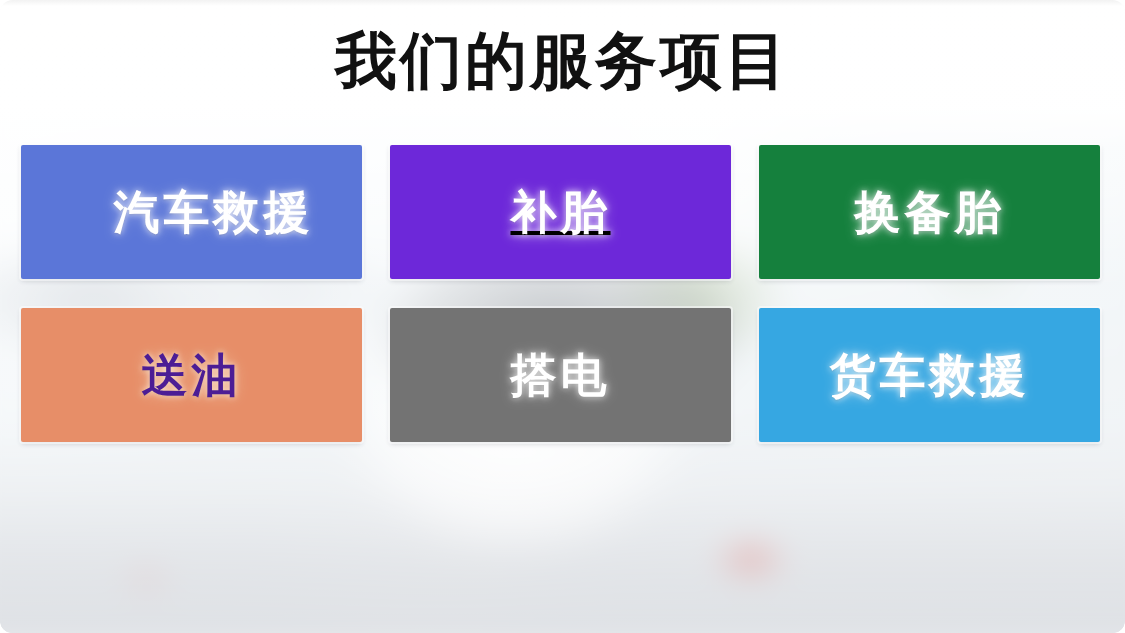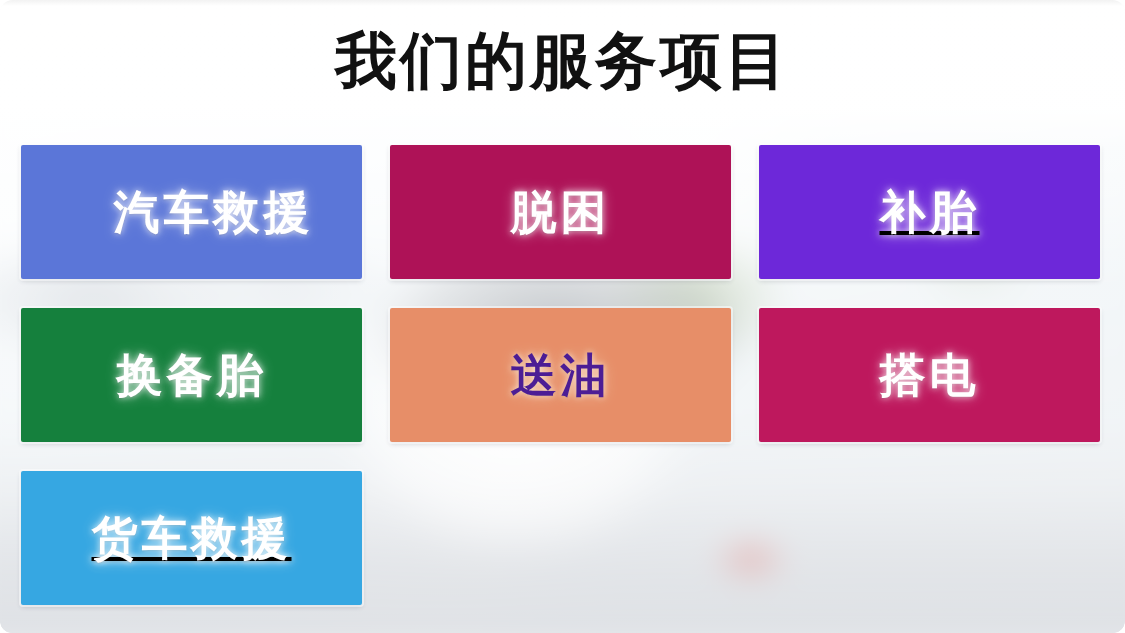--- a/index.html
+++ b/index.html
@@ -138,33 +138,30 @@
   <div id="bg-white-wash"></div>
   <div id="bg-top-rule"></div>
 
   <h1 id="title">我们的服务项目</h1>
 
   <div id="tile-grid">
 
   <div class="tile" style="background: rgb(91, 118, 216); padding-left: 44px;">
         <span class="tile-label">汽车救援</span>
       </div>
-      <div class="tile" style="background: rgb(174, 18, 87);">
-        <span class="tile-label">脱困</span>
-      </div>
       <div class="tile" style="background: #6d28d9; text-decoration: underline;">
         <span class="tile-label">补胎</span>
       </div>
       <div class="tile" style="background: #15803d;">
         <span class="tile-label">换备胎</span>
       </div>
       <div class="tile" style="background: rgb(231, 142, 104);">
         <span class="tile-label warm">送油</span>
       </div>
-      <div class="tile" style="background: #be185d;">
+      <div class="tile" style="background: #737373;">
         <span class="tile-label">搭电</span>
       </div>
-      <div class="tile" style="background: rgb(54, 167, 226); text-decoration: underline;">
+      <div class="tile" style="background: rgb(54, 167, 226);">
         <span class="tile-label">货车救援</span>
       </div>
     </div>
 
 </div>
 
 </body></html>

